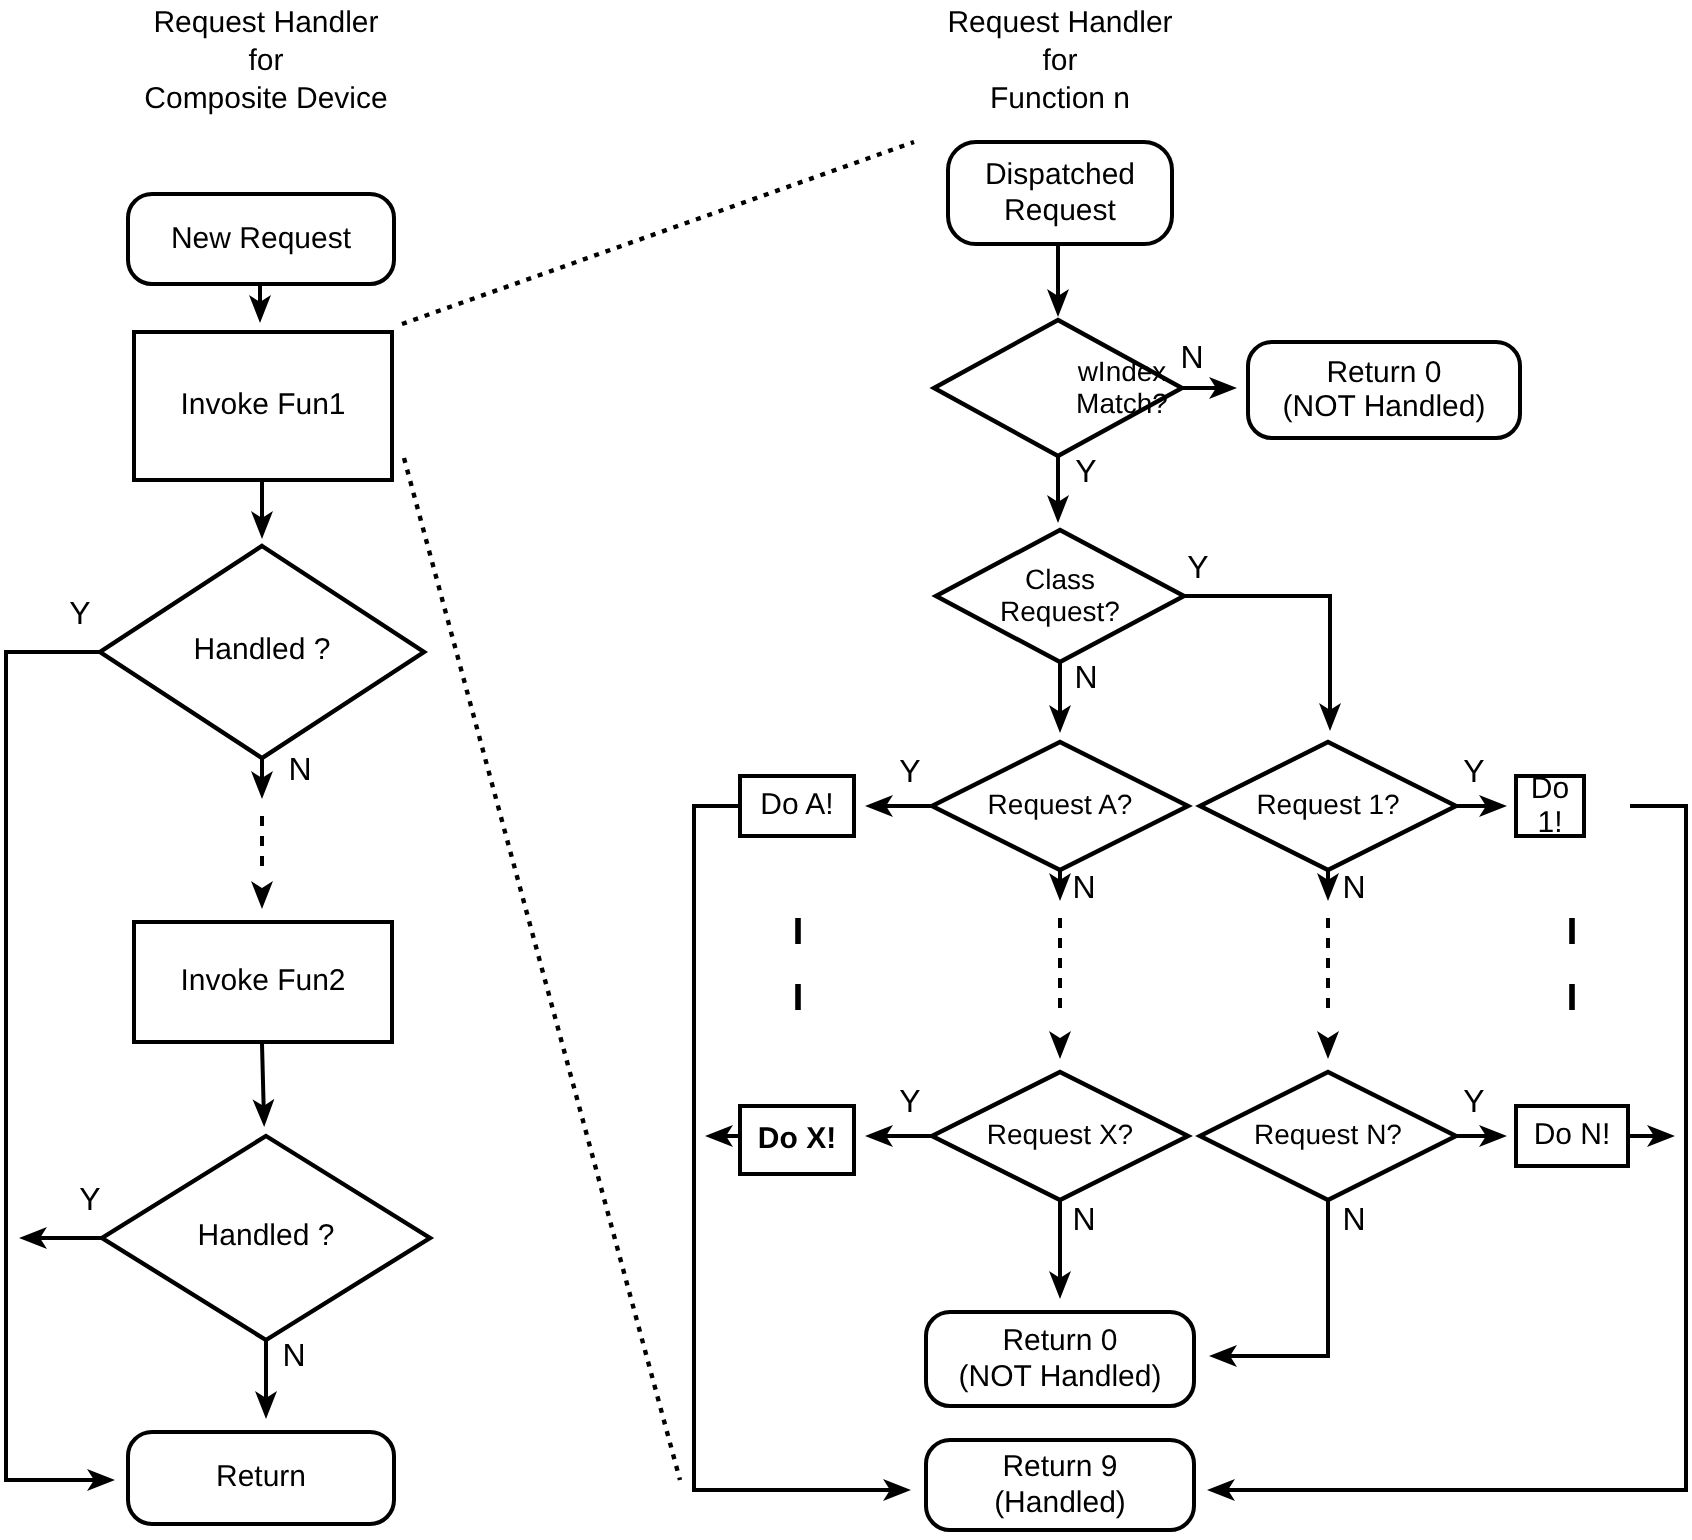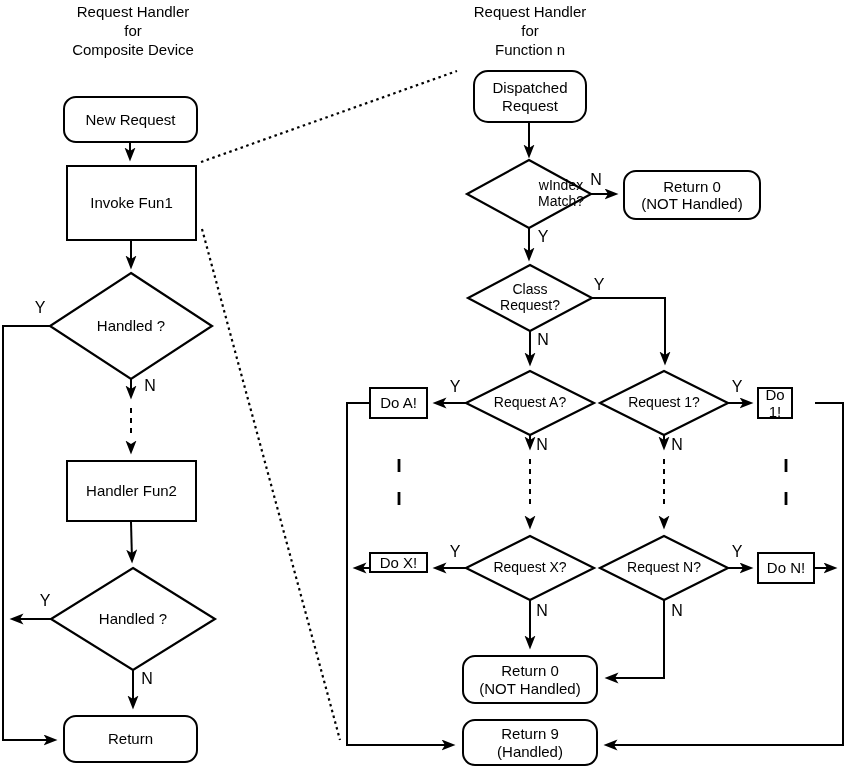--- a/index.html
+++ b/index.html
@@ -101,30 +101,30 @@
 
   <div class="title" style="left:133px;top:3px;">Request Handler
 for
 Composite Device</div>
   <div class="title" style="left:530px;top:3px;">Request Handler
 for
 Function n</div>
 
   <div class="node rounded" style="left:63px;top:79px;width:135px;height:47px;margin-top:17px;">New Request</div>
   <div class="node" style="left:66px;top:165px;width:131px;height:76px;">Invoke Fun1</div>
-  <div class="node" style="left:66px;top:460px;width:131px;height:62px;">Handler Fun2</div>
+  <div class="node" style="left:66px;top:460px;width:131px;height:62px;">Invoke Fun2</div>
   <div class="node rounded" style="left:63px;top:715px;width:135px;height:48px;border-radius:13px;">Return</div>
 
   <div class="node rounded" style="left:473px;top:70px;width:114px;height:53px;border-radius:15px;">Dispatched
 Request</div>
   <div class="node rounded" style="left:623px;top:170px;width:138px;height:50px;">Return 0
 (NOT Handled)</div>
   <div class="node" style="left:369px;top:387px;width:59px;height:32px;">Do A!</div>
   <div class="node" style="left:757px;top:387px;width:36px;height:32px;">Do 1!</div>
-  <div class="node" style="left:369px;top:552px;width:59px;height:21px;">Do X!</div>
+  <div class="node" style="left:369px;top:552px;width:59px;height:36px;font-weight:bold;">Do X!</div>
   <div class="node" style="left:757px;top:552px;width:58px;height:32px;">Do N!</div>
   <div class="node rounded" style="left:462px;top:655px;width:136px;height:49px;">Return 0
 (NOT Handled)</div>
   <div class="node rounded" style="left:462px;top:719px;width:136px;height:47px;">Return 9
 (Handled)</div>
 
   <div class="lbl" style="left:131px;top:326px;">Handled ?</div>
   <div class="lbl" style="left:133px;top:619px;">Handled ?</div>
   <div class="lbl dlabel" style="left:529px;top:194px;margin-left:32px;">wIndex
 Match?</div>

